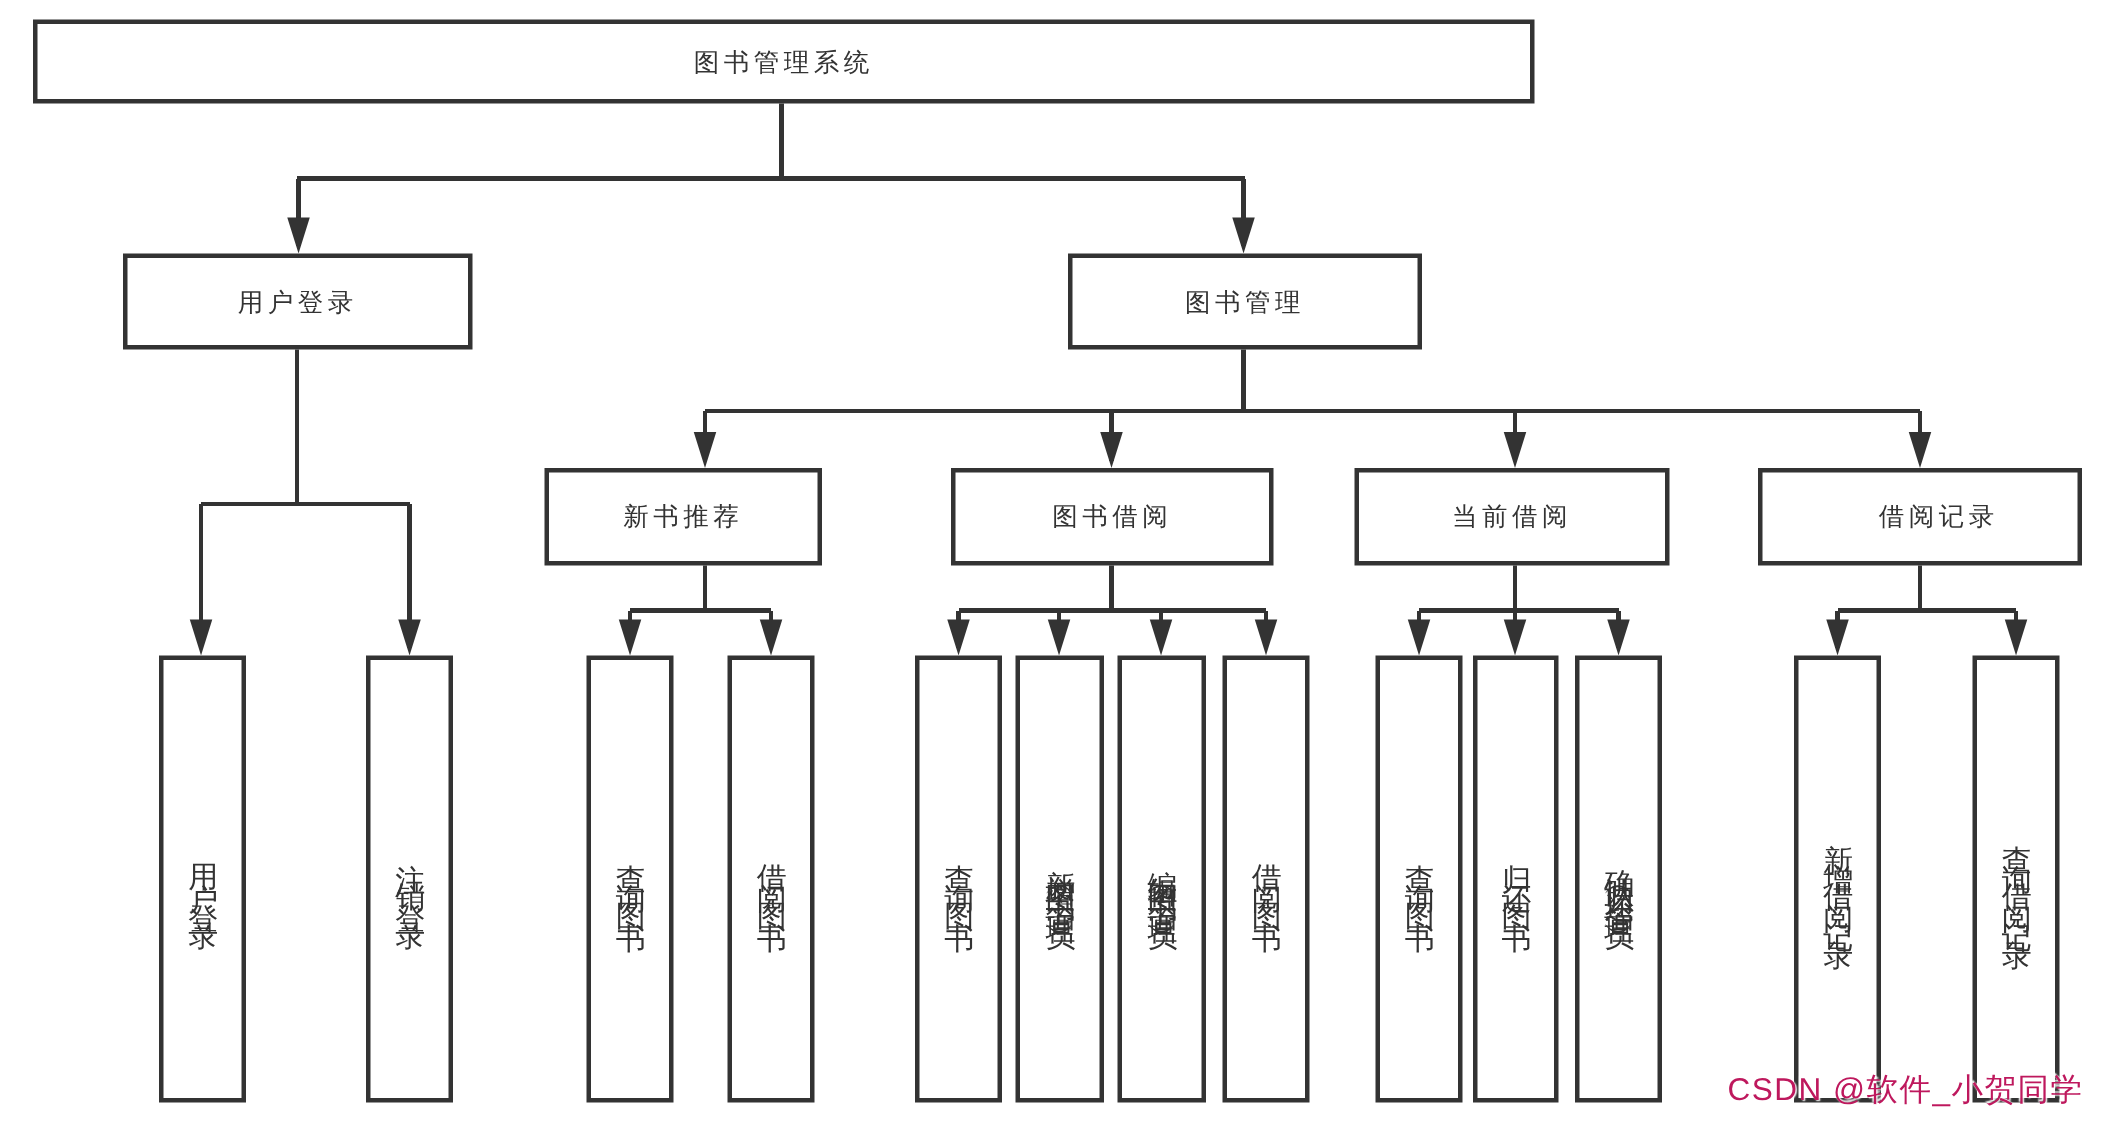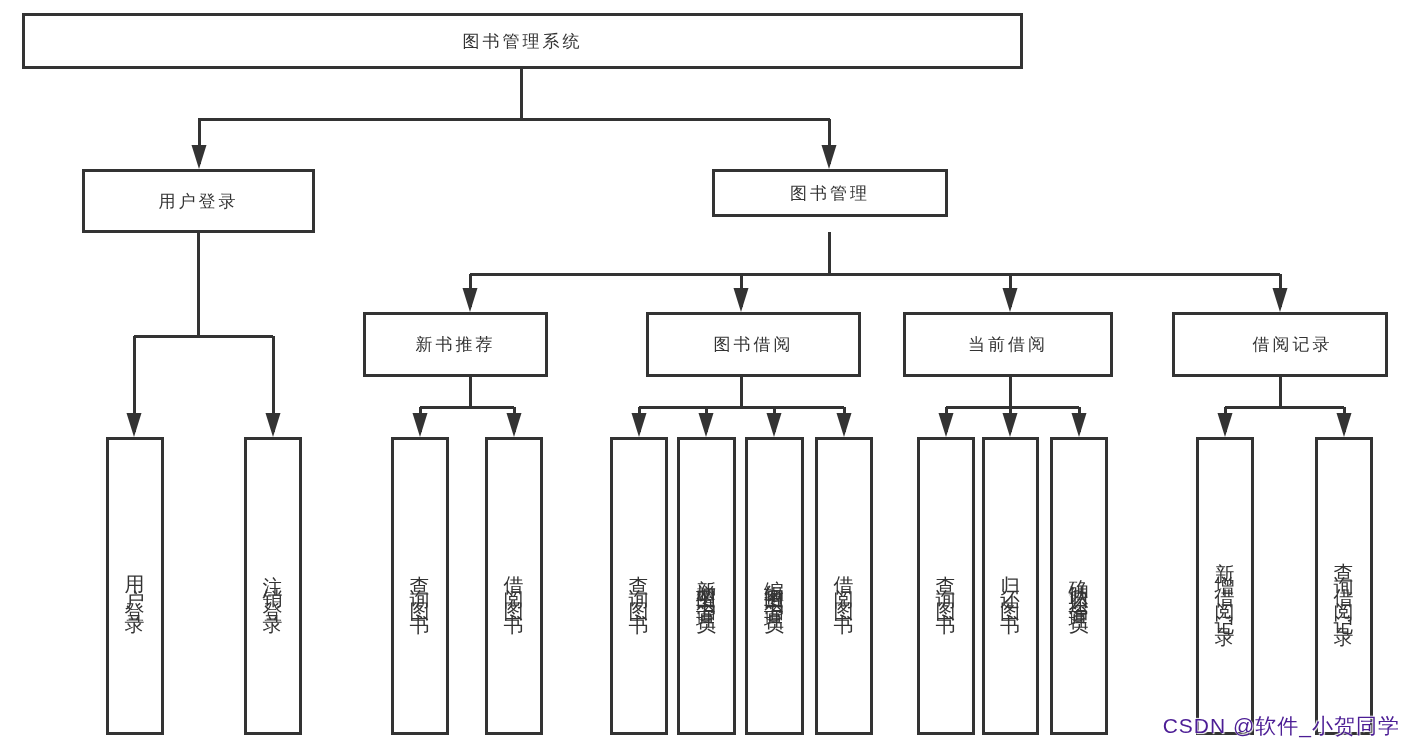--- a/index.html
+++ b/index.html
@@ -49,25 +49,25 @@
     text-orientation: mixed;
     font-size: 20px;
     letter-spacing: 13px;
     line-height: 1;
   }
   .node.v span.tight {
     letter-spacing: 5px;
   }
   .watermark {
     position: absolute;
-    right: 5px;
+    right: 16px;
     bottom: 7px;
     font-size: 21px;
     letter-spacing: 1px;
-    color: #4c1d95;
+    color: #be185d;
     text-shadow: 1px 1px 1px #ffffff, -1px -1px 1px #ffffff;
     white-space: nowrap;
   }
 </style>
 </head>
 <body>
 
 <div class="canvas">
 
   <svg class="connectors" viewBox="0 0 1405 747">
@@ -145,28 +145,28 @@
     </g>
   </svg>
 
   <div class="node h" style="left:22px; top:13px; width:1001px; height:56px;">
     <span>图书管理系统</span>
   </div>
 
   <div class="node h" style="left:82px; top:169px; width:233px; height:64px;">
     <span>用户登录</span>
   </div>
-  <div class="node h" style="left:712px; top:169px; width:236px; height:48px;align-items:center;">
+  <div class="node h" style="left:712px; top:169px; width:236px; height:64px;align-items:center;">
     <span>图书管理</span>
   </div>
 
   <div class="node h" style="left:363px; top:312px; width:185px; height:65px;">
     <span>新书推荐</span>
   </div>
-  <div class="node h" style="left:634px; top:312px; width:215px; height:65px;margin-left:12px;">
+  <div class="node h" style="left:634px; top:312px; width:215px; height:65px;">
     <span>图书借阅</span>
   </div>
   <div class="node h" style="left:903px; top:312px; width:210px; height:65px;">
     <span>当前借阅</span>
   </div>
   <div class="node h" style="left:1172px; top:312px; width:216px; height:65px;padding-left:25px;">
     <span>借阅记录</span>
   </div>
 
   <div class="node v" style="left:106px; top:437px; width:58px; height:298px;">

